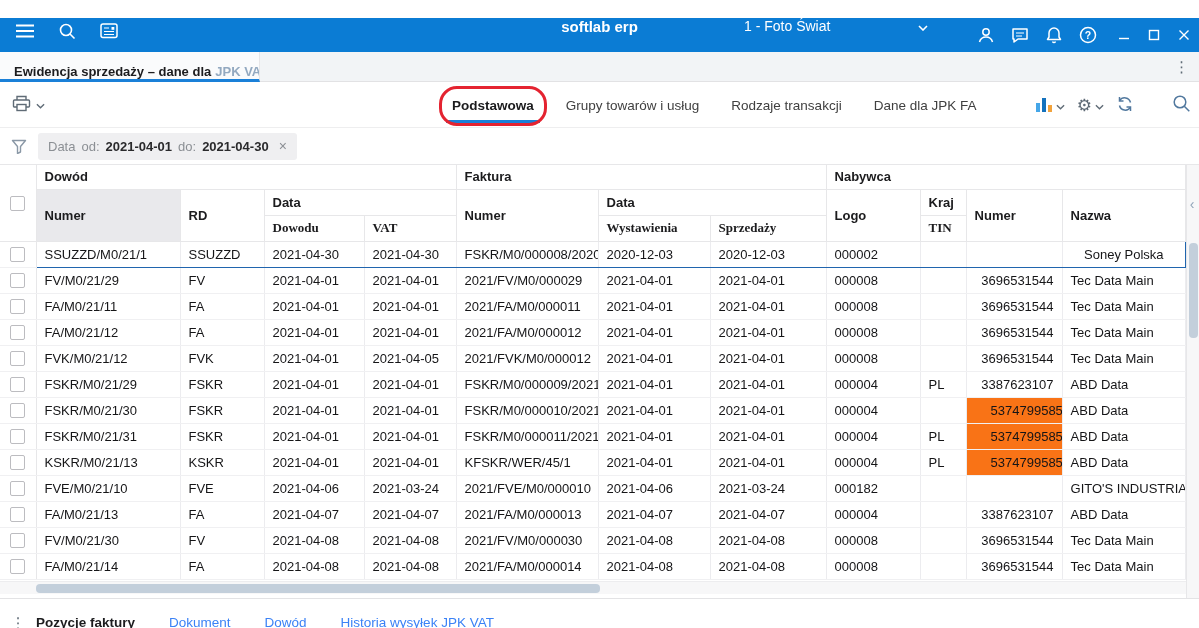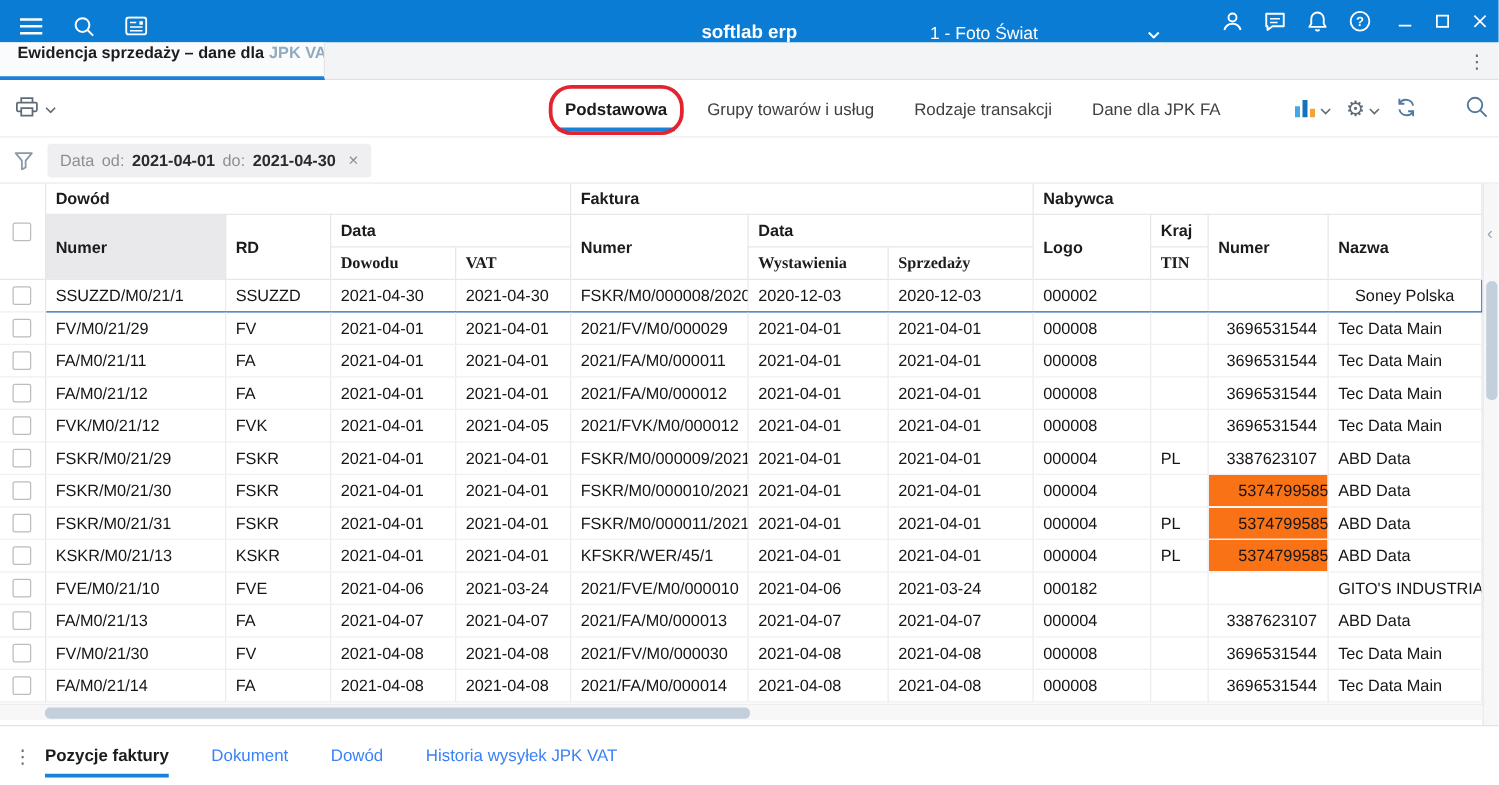--- a/index.html
+++ b/index.html
@@ -1,31 +1,31 @@
 <!DOCTYPE html>
 <html><head>
 <meta charset="utf-8">
 <style>
   * { margin:0; padding:0; box-sizing:border-box; }
   html,body { width:1199px; height:628px; overflow:hidden; }
   body { font-family:"Liberation Sans", sans-serif; font-size:13px; color:#1c1c1e; background:#fff; }
 
   
-  .topbar { position:relative; height:34px; background:#0b7cd4; display:flex; align-items:flex-end; }
+  .topbar { position:relative; height:34px; background:#0b7cd4; display:flex; align-items:flex-start;margin-top:18px; }
   .tb-left { display:flex; align-items:center; gap:16px; padding-left:12px; }
   .tb-icon { width:26px; height:26px; display:flex; align-items:center; justify-content:center; cursor:pointer; }
   .app-name { position:absolute; left:50%; transform:translateX(-50%); color:#fff; font-weight:700; font-size:15px; }
   .company { position:absolute; left:744px; width:184px; display:flex; align-items:center; justify-content:space-between; color:#fff; font-size:14px; cursor:pointer; }
   .tb-right { position:absolute; right:0; top:0; height:34px; display:flex; align-items:center; }
   .tb-right .tb-icon { margin-right:8px; }
   .win-btn { width:30px; height:34px; display:flex; align-items:center; justify-content:center; cursor:pointer; }
 
   
   .doc-tabbar { height:30px; background:#f2f4f6; border-bottom:1px solid #e2e2e4; display:flex; align-items:center; position:relative; }
-  .doc-tab { width:260px; height:30px; display:flex; align-items:flex-start; padding:0 14px; background:#fafbfc; border-right:1px solid #e6e6e8; border-bottom:3px solid #1a80d8; font-weight:700; font-size:13px; white-space:nowrap; overflow:hidden; cursor:pointer; }
+  .doc-tab { width:260px; height:30px; display:flex; align-items:flex-end; padding:0 14px; background:#fafbfc; border-right:1px solid #e6e6e8; border-bottom:3px solid #1a80d8; font-weight:700; font-size:13px; white-space:nowrap; overflow:hidden; cursor:pointer; }
   .doc-tab .muted-part { color:#93a9c0; margin-left:4px; }
   .doc-kebab { position:absolute; right:10px; color:#5f6b76; font-size:15px; cursor:pointer; }
 
   
   .toolbar { position:relative; height:46px; background:#fff; border-bottom:1px solid #eeeeef; display:flex; align-items:center; }
   .print-group { display:flex; align-items:center; gap:5px; margin-left:12px; color:#5f6b76; cursor:pointer; }
   .view-tabs { position:absolute; left:452px; top:0; height:46px; display:flex; align-items:flex-start; gap:32px; }
   .view-tab { position:relative; height:46px; display:flex; align-items:center; font-size:13.5px; color:#404040; cursor:pointer; white-space:nowrap; }
   .view-tab.active { font-weight:700; color:#1b1b1d; }
   .view-tab.active::before { content:""; position:absolute; left:-6px; right:-6px; bottom:5px; height:3px; background:#1a80d8; }

